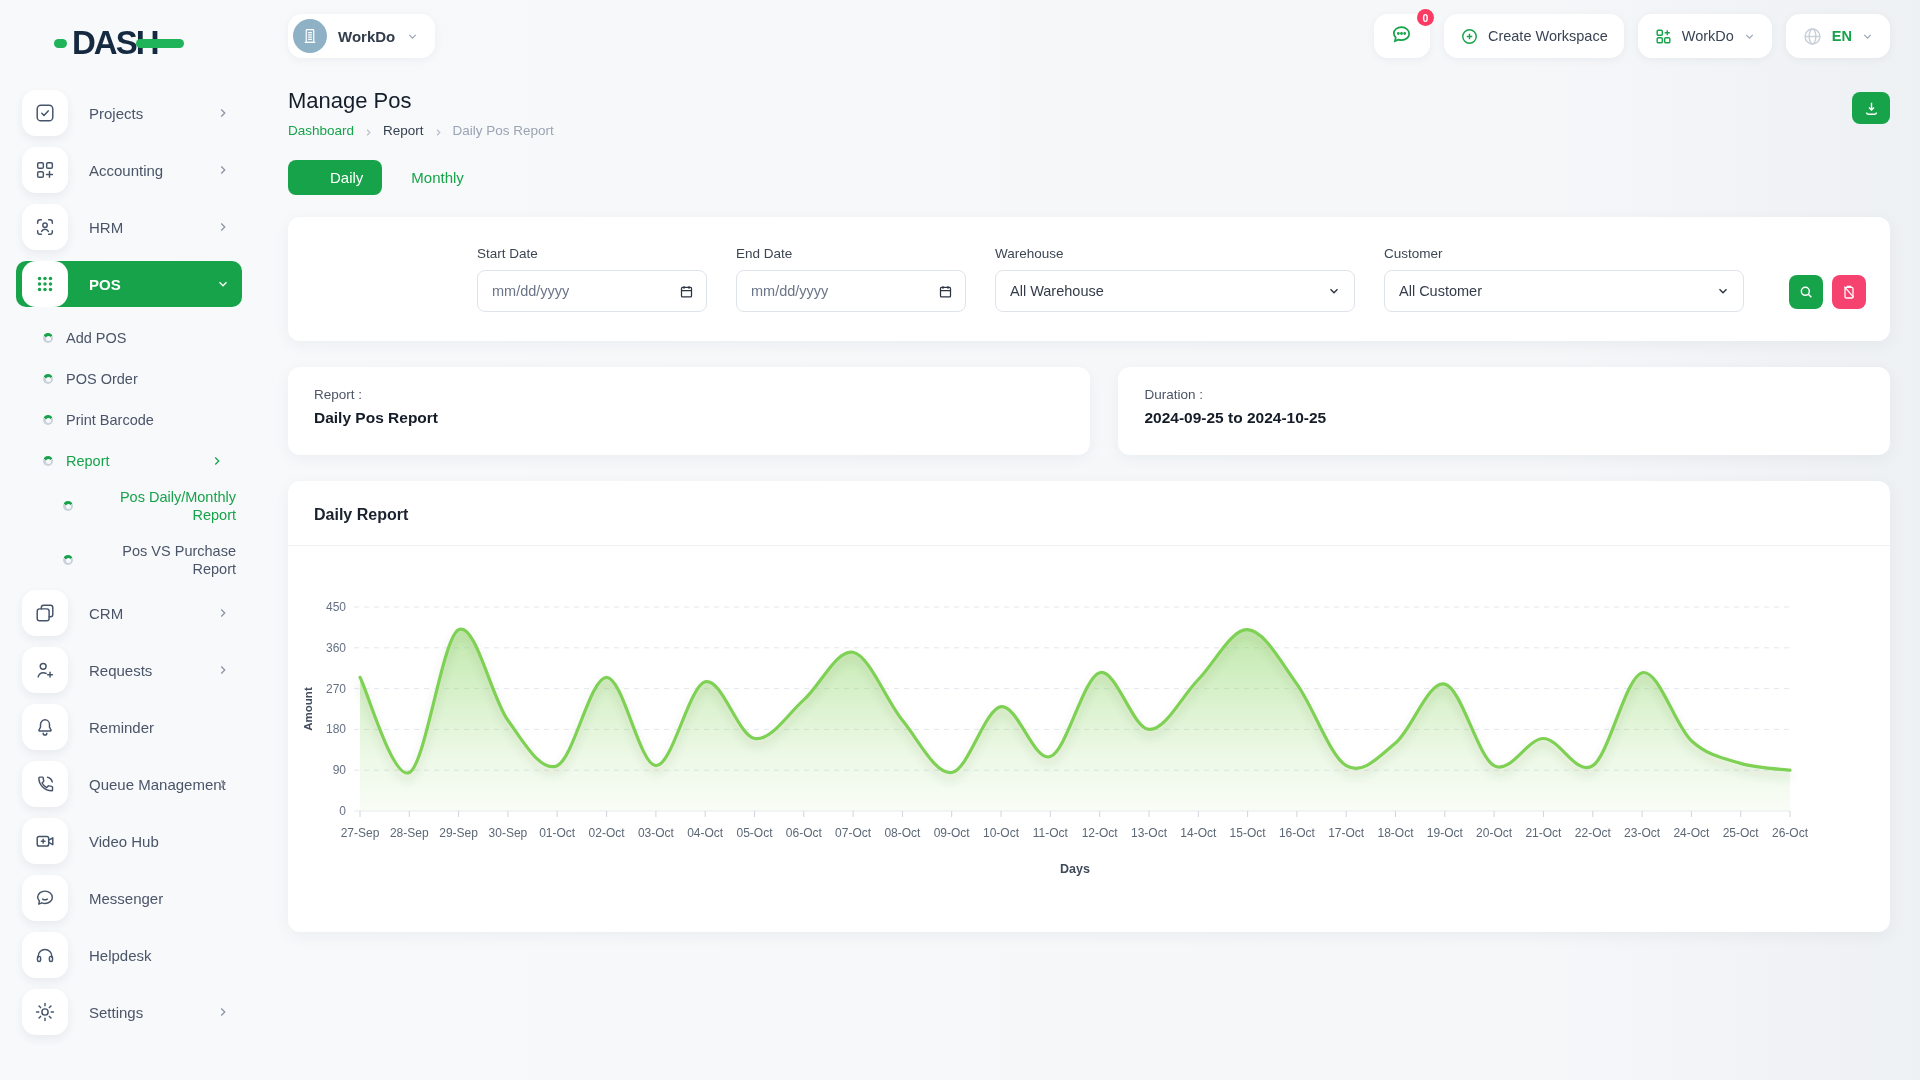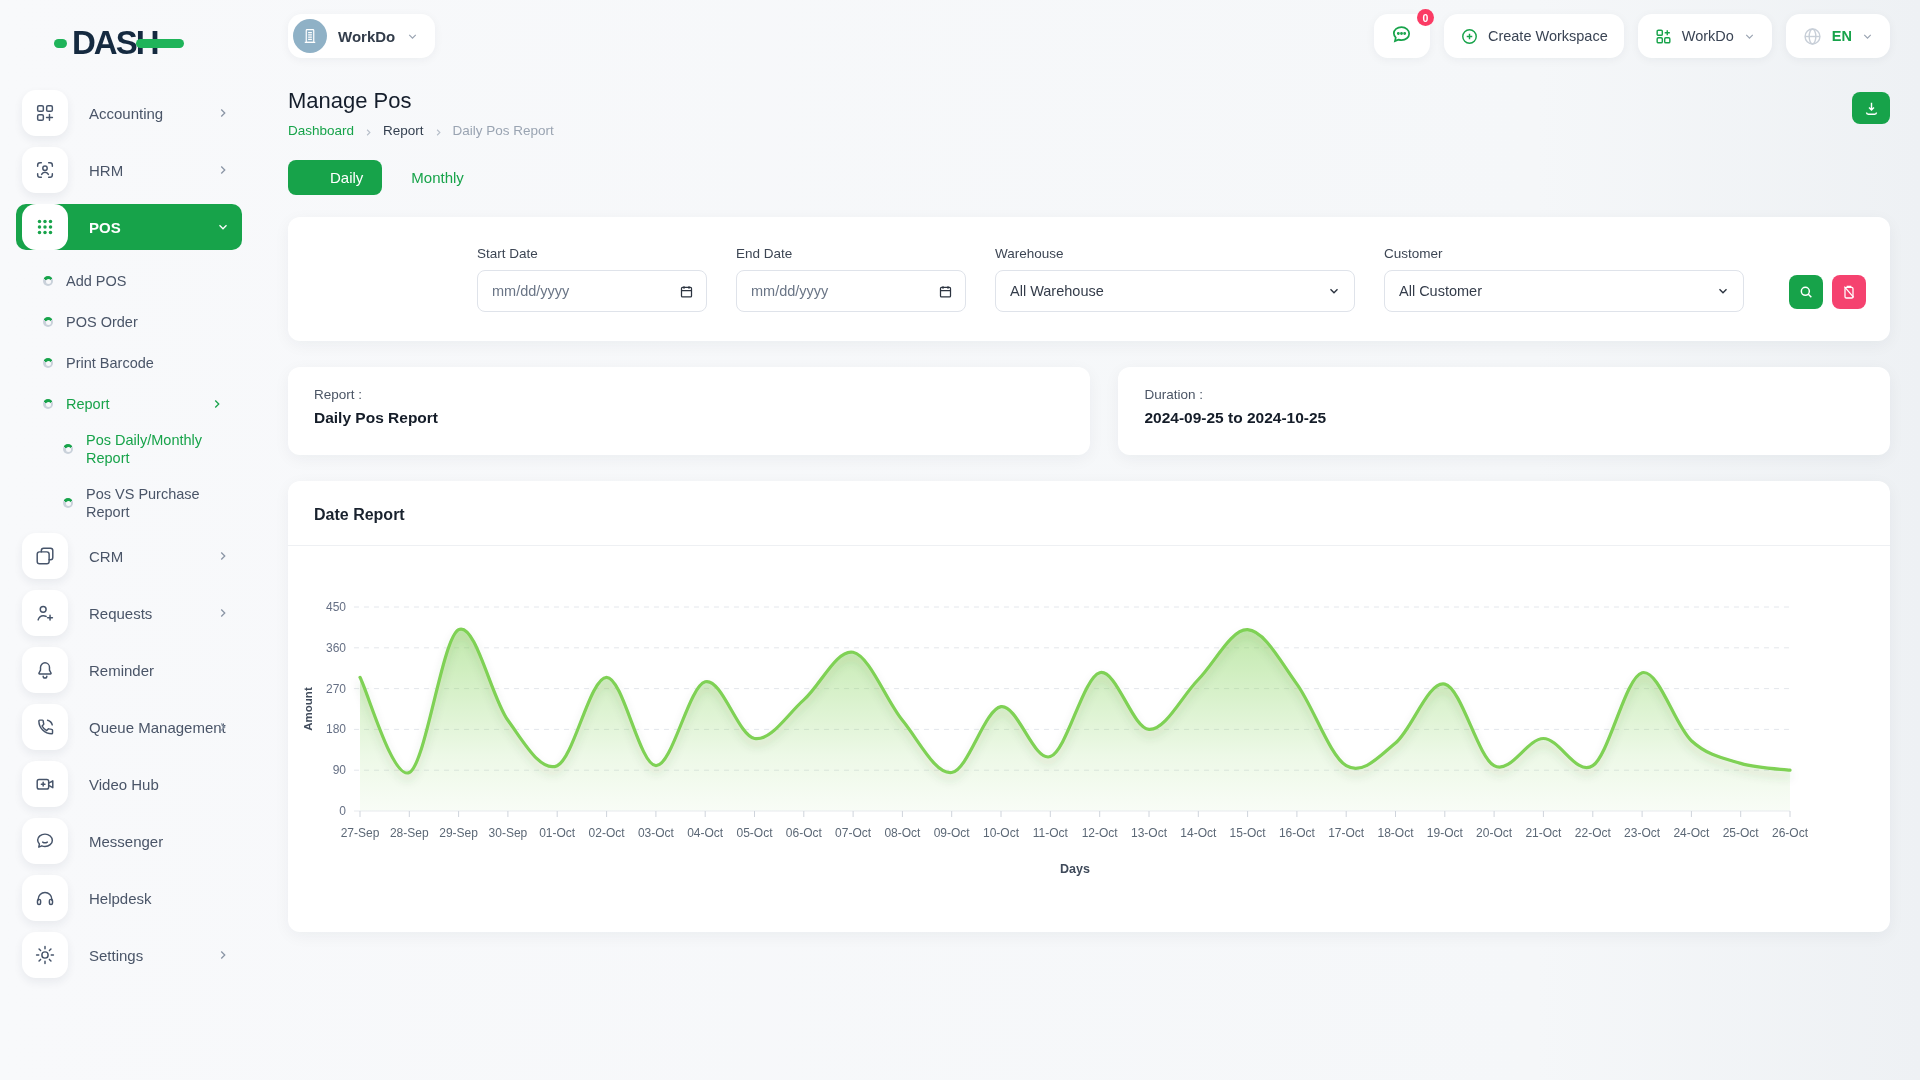--- a/index.html
+++ b/index.html
@@ -21,21 +21,21 @@
   .nav-item { display:flex; align-items:center; height:46px; margin:0 16px 11px 16px; padding-left:6px; position:relative; border-radius:10px; cursor:pointer; }
   .icon-box { width:46px; height:46px; border-radius:14px; background:#ffffff; box-shadow:0 4px 10px rgba(25,45,70,.07); display:flex; align-items:center; justify-content:center; color:#46546a; flex:0 0 46px; }
   .nav-label { margin-left:21px; font-size:15px; font-weight:500; color:#4a5568; }
   .nav-chev { position:absolute; right:12px; color:#8a95a5; display:flex; }
   .nav-item.active { background:#17a34a; }
   .nav-item.active .nav-label { color:#ffffff; font-weight:700; }
   .nav-item.active .icon-box { color:#17a34a; box-shadow:none; }
   .nav-item.active .nav-chev { color:#ffffff; }
   .sub-item { display:flex; align-items:center; min-height:40px; margin:0 16px 1px 16px; padding-left:27px; position:relative; cursor:pointer; }
   .sub-item .nav-chev { right:18px; }
-  .sub-label { margin-left:13px; font-size:14.5px; font-weight:500; color:#4a5568; max-width:150px; line-height:1.25; }
+  .sub-label { margin-left:13px; font-size:14.5px; font-weight:500; color:#4a5568; max-width:150px; line-height:1.25;text-align:right; }
   .sub-item.active .sub-label, .sub-item.active .nav-chev { color:#17a34a; }
   .subsub { padding-left:47px; min-height:48px; margin-bottom:6px; }
   .bullet { width:10px; height:10px; border-radius:50%; position:relative; background:conic-gradient(from 300deg,#17a34a 0 120deg,#c9d1da 120deg 360deg); flex:0 0 10px; }
   .bullet::after { content:""; position:absolute; inset:2.5px; background:#f7f8fa; border-radius:50%; }
 
   
   .main { flex:1; display:flex; flex-direction:column; }
   .topbar { height:72px; display:flex; align-items:center; padding:0 30px 0 30px; flex:0 0 72px; }
   .pill { background:#ffffff; border-radius:14px; height:44px; display:flex; align-items:center; box-shadow:0 2px 10px rgba(20,35,60,.05); cursor:pointer; }
   .ws-pill { padding:5px 16px 5px 5px; gap:11px; }
@@ -97,20 +97,34 @@
   <aside class="sidebar">
     <div class="logo">
       <span class="logo-dot"></span>
       <span class="logo-text">DASH</span>
       <span class="logo-bar"></span>
     </div>
     <nav class="nav" id="sidebar-nav">
         <div class="nav-item">
           <span class="icon-box">
             <svg width="22" height="22" viewBox="0 0 24 24" fill="none" stroke="currentColor" stroke-width="1.6" stroke-linecap="round" stroke-linejoin="round">
+              <rect x="3.5" y="3.5" width="17" height="17" rx="4"></rect>
+              <path d="M8.5 12.3l2.4 2.4 4.6-5"></path>
+            </svg>
+          </span>
+          <span class="nav-label">Projects</span>
+          <span class="nav-chev">
+            <svg width="14" height="14" viewBox="0 0 24 24" fill="none" stroke="currentColor" stroke-width="2.2">
+              <path d="M9 6l6 6-6 6"></path>
+            </svg>
+          </span>
+        </div>
+        <div class="nav-item">
+          <span class="icon-box">
+            <svg width="22" height="22" viewBox="0 0 24 24" fill="none" stroke="currentColor" stroke-width="1.6" stroke-linecap="round" stroke-linejoin="round">
               <rect x="4" y="4" width="6.2" height="6.2" rx="1.5"></rect>
               <rect x="13.8" y="4" width="6.2" height="6.2" rx="1.5"></rect>
               <rect x="4" y="13.8" width="6.2" height="6.2" rx="1.5"></rect>
               <path d="M16.9 13.6v6.4M13.7 16.8h6.4"></path>
             </svg>
           </span>
           <span class="nav-label">Accounting</span>
           <span class="nav-chev">
             <svg width="14" height="14" viewBox="0 0 24 24" fill="none" stroke="currentColor" stroke-width="2.2">
               <path d="M9 6l6 6-6 6"></path>
@@ -463,21 +477,21 @@
           <div class="sum-label">Report :</div>
           <div class="sum-value">Daily Pos Report</div>
         </div>
         <div class="card sum-card">
           <div class="sum-label">Duration :</div>
           <div class="sum-value">2024-09-25 to 2024-10-25</div>
         </div>
       </section>
 
       <section class="card chart-card">
-        <div class="chart-head">Date Report</div>
+        <div class="chart-head">Daily Report</div>
         <div class="chart-wrap" id="chart">
             <svg width="100%" height="100%" viewBox="0 0 1602 379" preserveAspectRatio="none" style="display:block">
               <defs>
                 <linearGradient id="agrad" x1="0" y1="0" x2="0" y2="1">
                   <stop offset="0" stop-color="#7fd154" stop-opacity="0.48"></stop>
                   <stop offset="0.7" stop-color="#7fd154" stop-opacity="0.14"></stop>
                   <stop offset="1" stop-color="#7fd154" stop-opacity="0.05"></stop>
                 </linearGradient>
                 <filter id="lsh" x="-20%" y="-20%" width="140%" height="160%">
                   <feDropShadow dx="0" dy="6" stdDeviation="4" flood-color="#3a5a28" flood-opacity="0.18"></feDropShadow>

